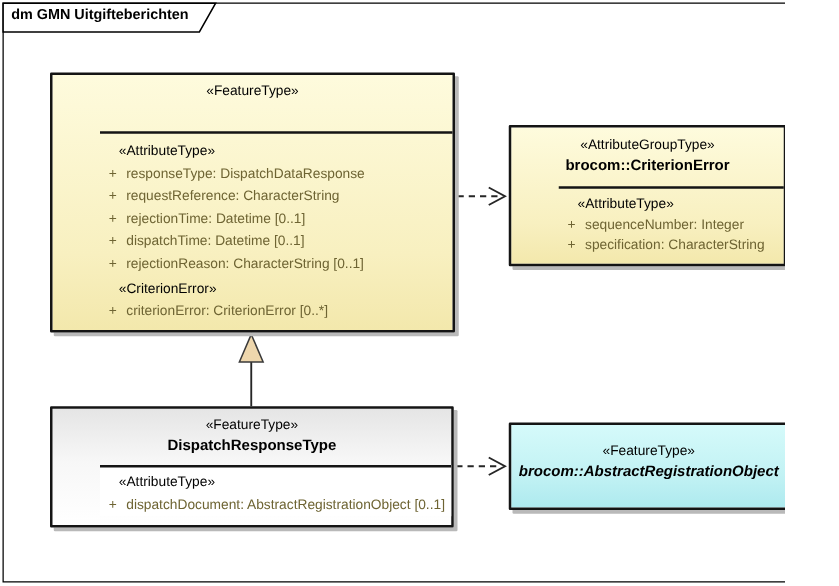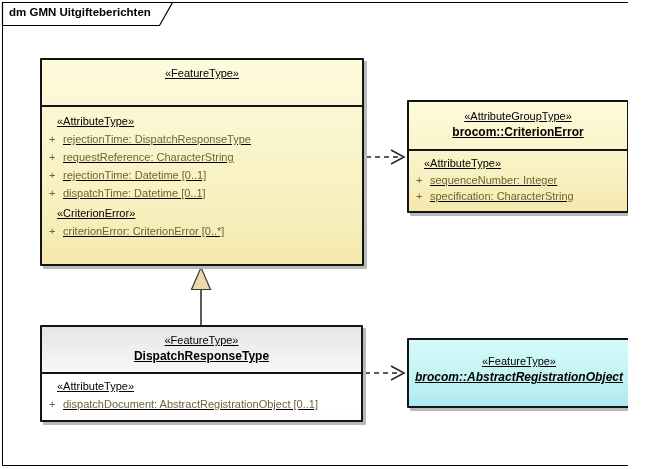--- a/index.html
+++ b/index.html
@@ -8,30 +8,29 @@
     font-family:"Liberation Sans", sans-serif; overflow:hidden;
   }
   svg.layer { position:absolute; left:0; top:0; width:671px; height:469px; }
   .frame-title {
     position:absolute; left:9px; top:6px; font-size:11.5px; font-weight:bold; color:#000;
   }
   .uml-box {
     position:absolute; box-sizing:border-box;
     border:2px solid #141414; border-radius:1px;
     box-shadow:3px 3px 0 #b9b9b9;
-    text-decoration:underline;
   }
   .yellow { background:linear-gradient(180deg,#fefbdd 0%,#f8f0c0 70%,#f3e8ac 100%); }
   .cyan   { background:linear-gradient(180deg,#d5fafa 0%,#c2f2f4 60%,#aeeaef 100%); }
   .graybox{ background:linear-gradient(180deg,#e5e5e5 0%,#f7f7f7 45%,#ffffff 100%); }
   .hdr { text-align:center; box-sizing:border-box; }
   .stereo-line { font-size:11px; color:#000; line-height:15px; }
   .name-line { font-size:12px; font-weight:bold; color:#000; line-height:17px; }
   .name-line.italic { font-style:italic; }
-  .compartment { border-top:2px solid #141414; box-sizing:border-box; }
+  .compartment { border-top:2px solid #141414; box-sizing:border-box;margin-left:38px; }
   .row { font-size:11px; height:18px; line-height:18px; white-space:nowrap; overflow:hidden; }
   .row.stereo { padding-left:15px; color:#000; }
   .row.attr { color:#6e6433; }
   .row.attr .plus { display:inline-block; width:21px; padding-left:7px; box-sizing:border-box; }
   .gap-top { margin-top:2px; }
 </style>
 </head>
 <body>
 
 <div class="canvas">
@@ -62,30 +61,33 @@
 
   <div class="uml-box yellow" style="left:40px; top:58px; width:324px; height:208px;">
     <div class="hdr" style="height:45px; padding-top:6px;">
       <div class="stereo-line">«FeatureType»</div>
     </div>
     <div class="compartment" style="padding-top:5px;">
       <div class="row stereo">
         <span>«AttributeType»</span>
       </div>
       <div class="row attr">
-        <span class="plus">+</span><span>rejectionTime: DispatchResponseType</span>
+        <span class="plus">+</span><span>responseType: DispatchDataResponse</span>
       </div>
       <div class="row attr">
         <span class="plus">+</span><span>requestReference: CharacterString</span>
       </div>
       <div class="row attr">
         <span class="plus">+</span><span>rejectionTime: Datetime [0..1]</span>
       </div>
       <div class="row attr">
         <span class="plus">+</span><span>dispatchTime: Datetime [0..1]</span>
+      </div>
+      <div class="row attr">
+        <span class="plus">+</span><span>rejectionReason: CharacterString [0..1]</span>
       </div>
       <div class="row stereo gap-top">
         <span>«CriterionError»</span>
       </div>
       <div class="row attr">
         <span class="plus">+</span><span>criterionError: CriterionError [0..*]</span>
       </div>
     </div>
   </div>
 

